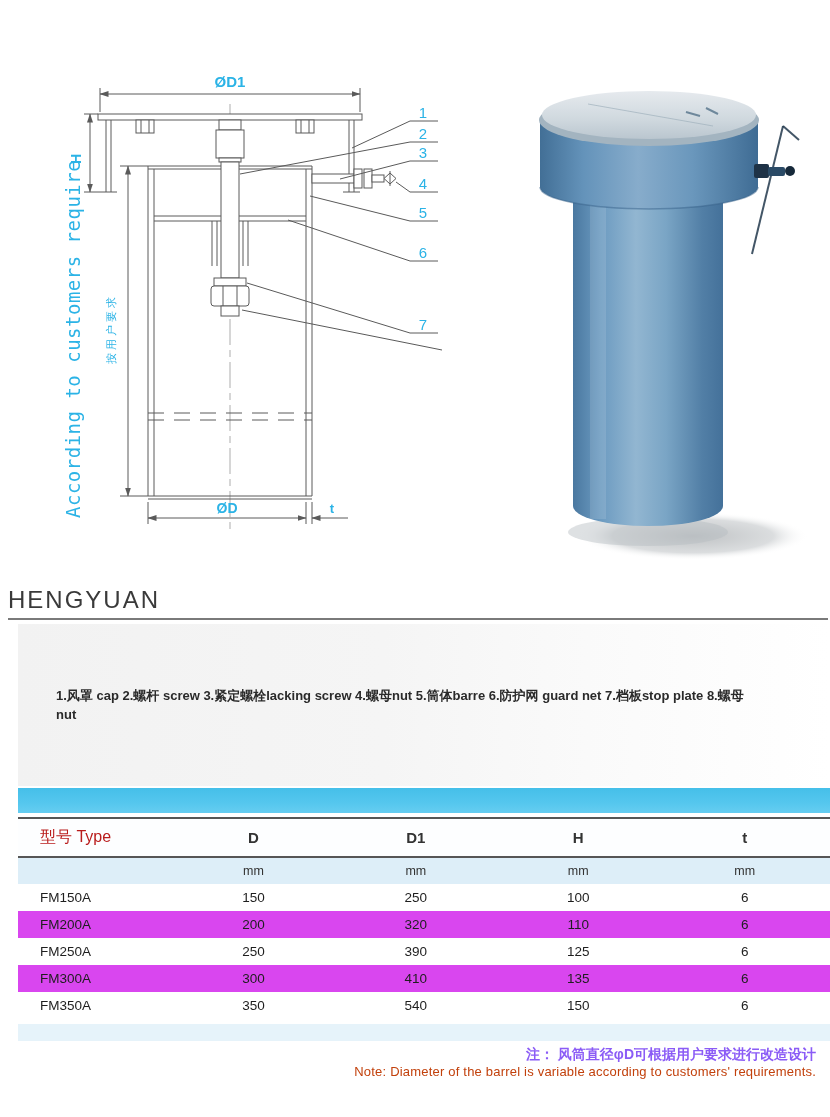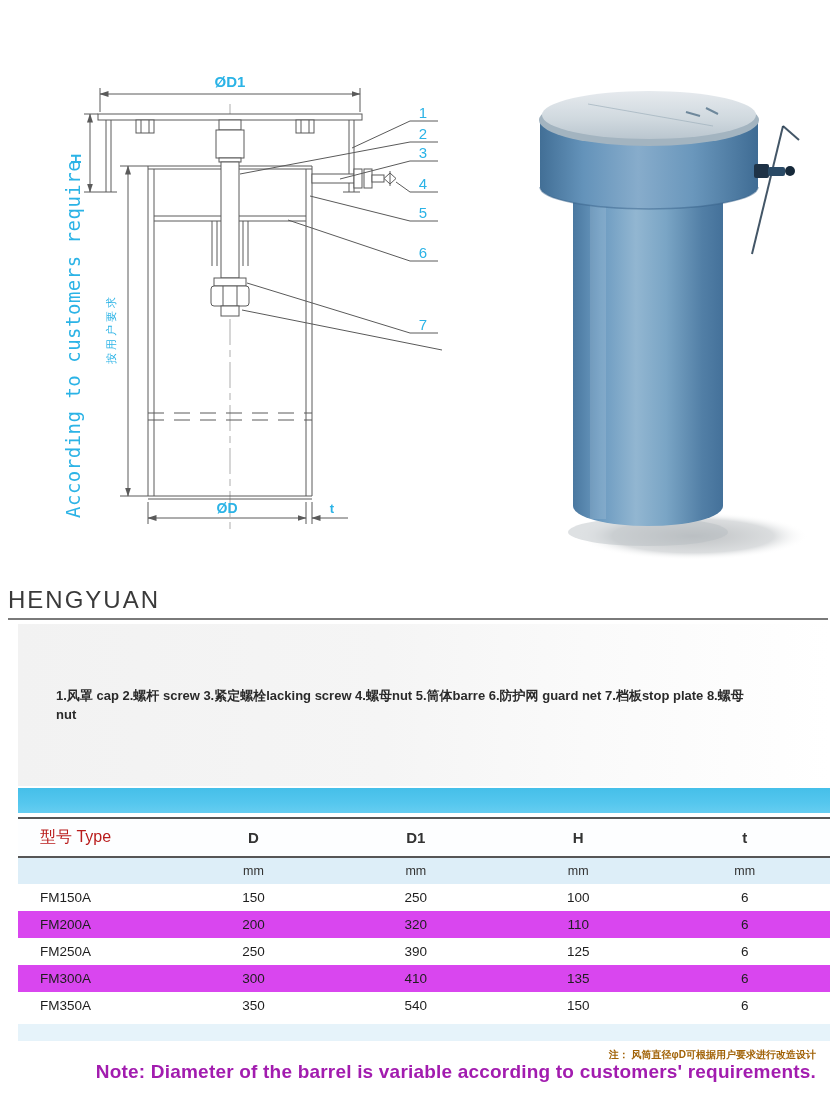--- a/index.html
+++ b/index.html
@@ -37,22 +37,22 @@
   .head-row{height:37px;border-top:2px solid #565656;border-bottom:2px solid #565656;
       font-size:15px;color:#333;font-weight:700;background:#fdfeff;}
   .head-row .c1{font-size:16px;font-weight:400;color:#b91c1c;}
   .unit-row{height:26px;background:#ddeef8;font-size:12.5px;color:#333;justify-content:center;}
   .data-row{height:27px;font-size:13.5px;color:#1e1e1e;}
   .data-row.stripe{background:#d946ef;}
   .tail-band{height:17px;margin-top:5px;background:#e6f3fa;}
 
   
   .note{position:absolute;right:14px;top:1030px;text-align:right;line-height:17px;}
-  .note .cn{font-size:10px;font-weight:700;color:#a16207;}
-  .note .en{font-size:19px;font-weight:700;color:#a21caf;letter-spacing:.2px;}
+  .note .cn{font-size:14px;font-weight:700;color:#8b5cf6;}
+  .note .en{font-size:13px;font-weight:400;color:#c2410c;letter-spacing:.2px;}
 
   
   text{font-family:"Liberation Sans",sans-serif;}
   .cad{font-family:"DejaVu Sans Mono",monospace;}
 </style>
 </head>
 <body>
 
 <div class="page">
 

